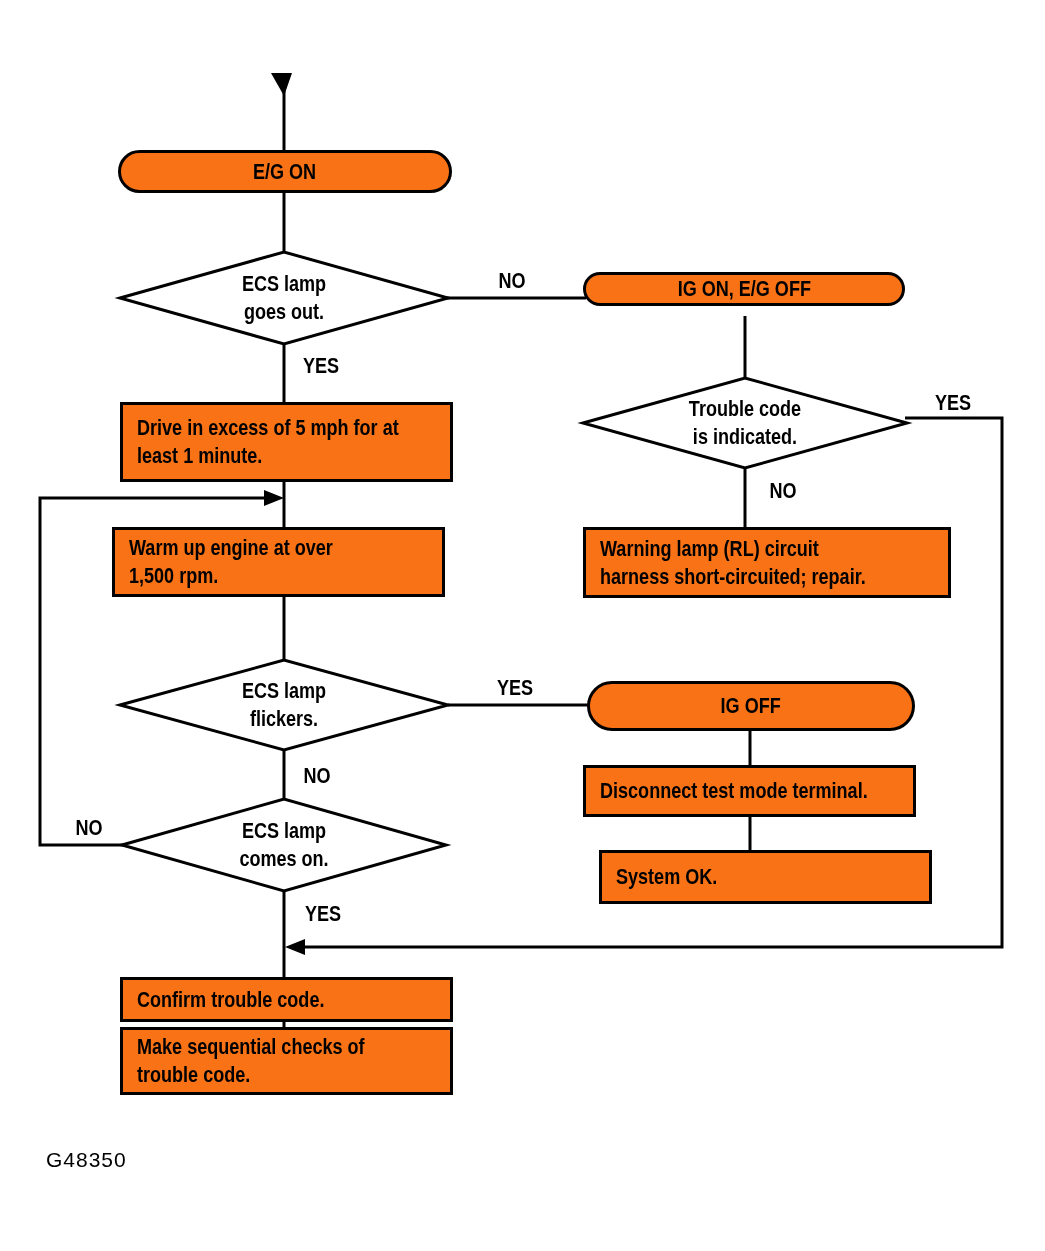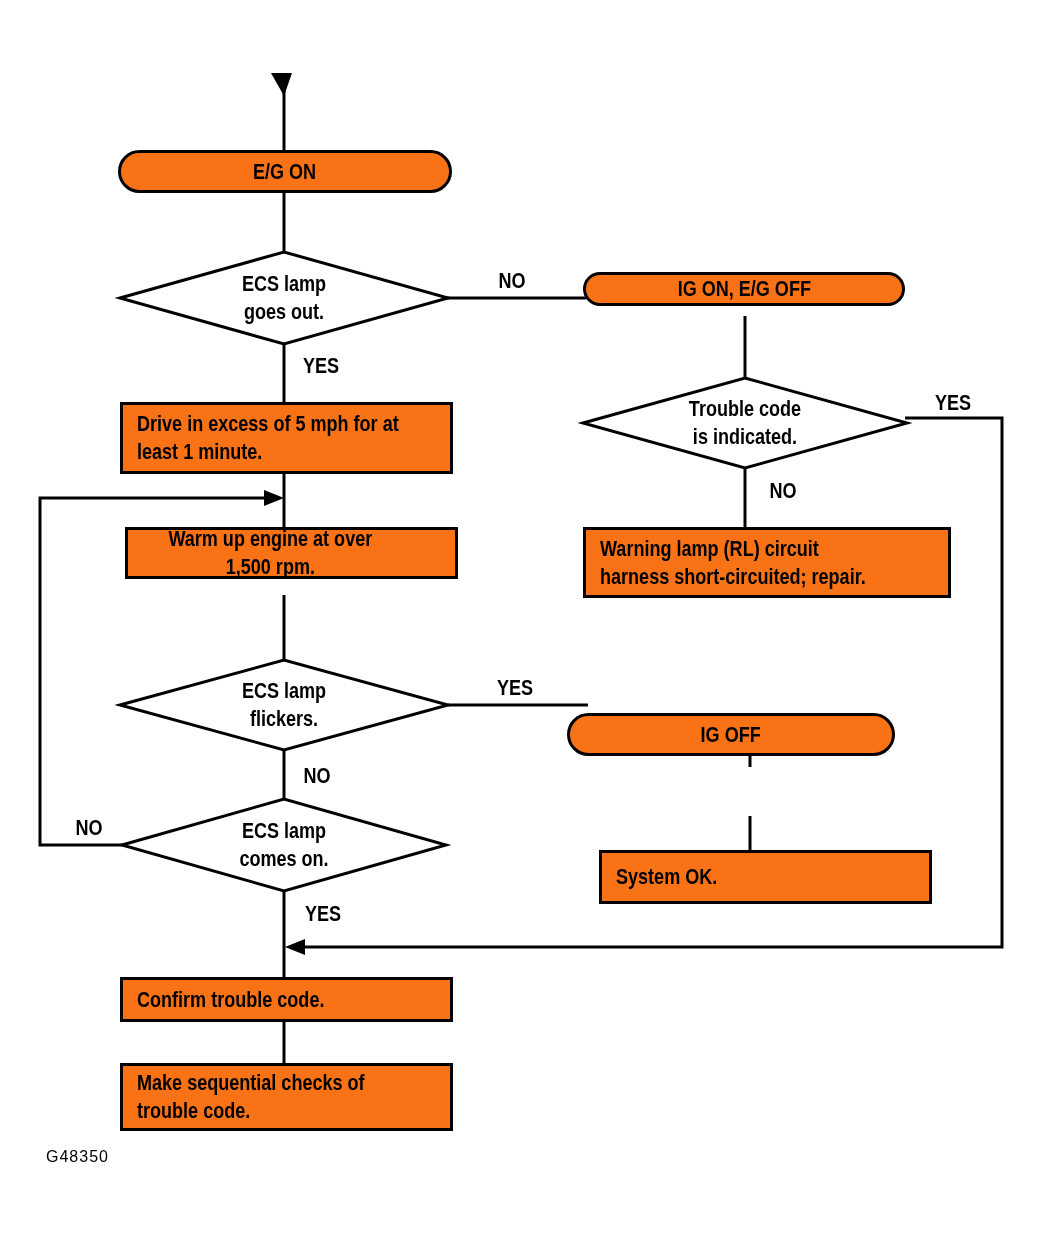--- a/index.html
+++ b/index.html
@@ -48,21 +48,21 @@
   }
   .elabel {
     position: absolute;
     font-weight: bold;
     font-size: 22px;
     white-space: nowrap;
     transform: translate(-50%, -50%) scaleX(0.82);
   }
   .caption {
     position: absolute;
-    font-size: 16px;
+    font-size: 21px;
     font-weight: normal;
     letter-spacing: 1px;
   }
 </style>
 </head>
 <body>
 
 <div class="canvas">
 
   <svg class="wires" width="1045" height="1251" viewBox="0 0 1045 1251">
@@ -101,49 +101,52 @@
   </svg>
 
   <div class="node pill" style="left:118px; top:150px; width:334px; height:43px;">
     <span class="txt cx">E/G ON</span>
   </div>
 
   <div class="node pill" style="left:583px; top:272px; width:322px; height:34px;">
     <span class="txt cx">IG ON, E/G OFF</span>
   </div>
 
-  <div class="node pill" style="left:567px; top:681px; width:328px; height:43px;margin-top:32px;">
+  <div class="node pill" style="left:587px; top:681px; width:328px; height:50px;">
     <span class="txt cx">IG OFF</span>
   </div>
 
-  <div class="node rect" style="left:120px; top:402px; width:333px; height:72px;">
+  <div class="node rect" style="left:120px; top:402px; width:333px; height:80px;">
     <div class="txt lx">Drive in excess of 5 mph for at</div>
     <div class="txt lx">least 1 minute.</div>
   </div>
 
-  <div class="node rect" style="left:125px; top:527px; width:333px; height:52px;text-align:center;">
+  <div class="node rect" style="left:112px; top:527px; width:333px; height:70px;">
     <div class="txt lx">Warm up engine at over</div>
     <div class="txt lx">1,500 rpm.</div>
   </div>
 
   <div class="node rect" style="left:583px; top:527px; width:368px; height:71px;">
     <div class="txt lx">Warning lamp (RL) circuit</div>
     <div class="txt lx">harness short-circuited; repair.</div>
   </div>
 
+  <div class="node rect" style="left:583px; top:765px; width:333px; height:52px;">
+    <div class="txt lx">Disconnect test mode terminal.</div>
+  </div>
 
   <div class="node rect" style="left:599px; top:850px; width:333px; height:54px;">
     <div class="txt lx">System OK.</div>
   </div>
 
   <div class="node rect" style="left:120px; top:977px; width:333px; height:45px;">
     <div class="txt lx">Confirm trouble code.</div>
   </div>
 
-  <div class="node rect" style="left:120px; top:1063px; width:333px; height:68px;">
+  <div class="node rect" style="left:120px; top:1027px; width:333px; height:68px;">
     <div class="txt lx">Make sequential checks of</div>
     <div class="txt lx">trouble code.</div>
   </div>
 
   <div class="dtext" style="left:164px; top:270px;">
     <div class="txt cx">ECS lamp</div>
     <div class="txt cx">goes out.</div>
   </div>
 
   <div class="dtext" style="left:625px; top:395px;">

